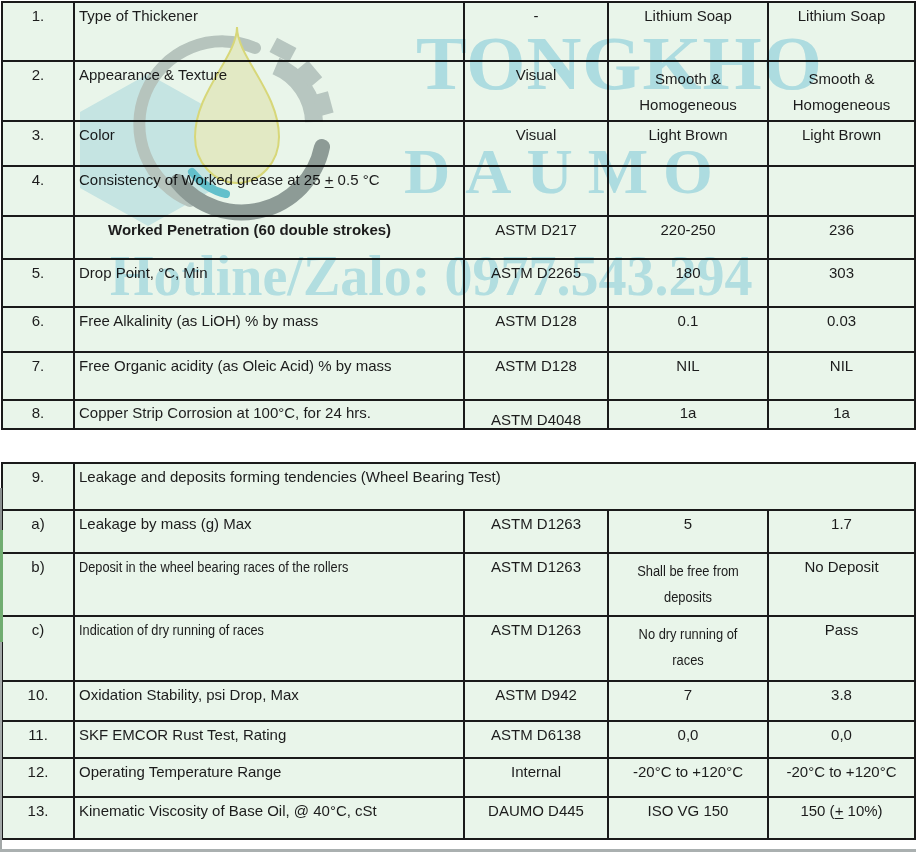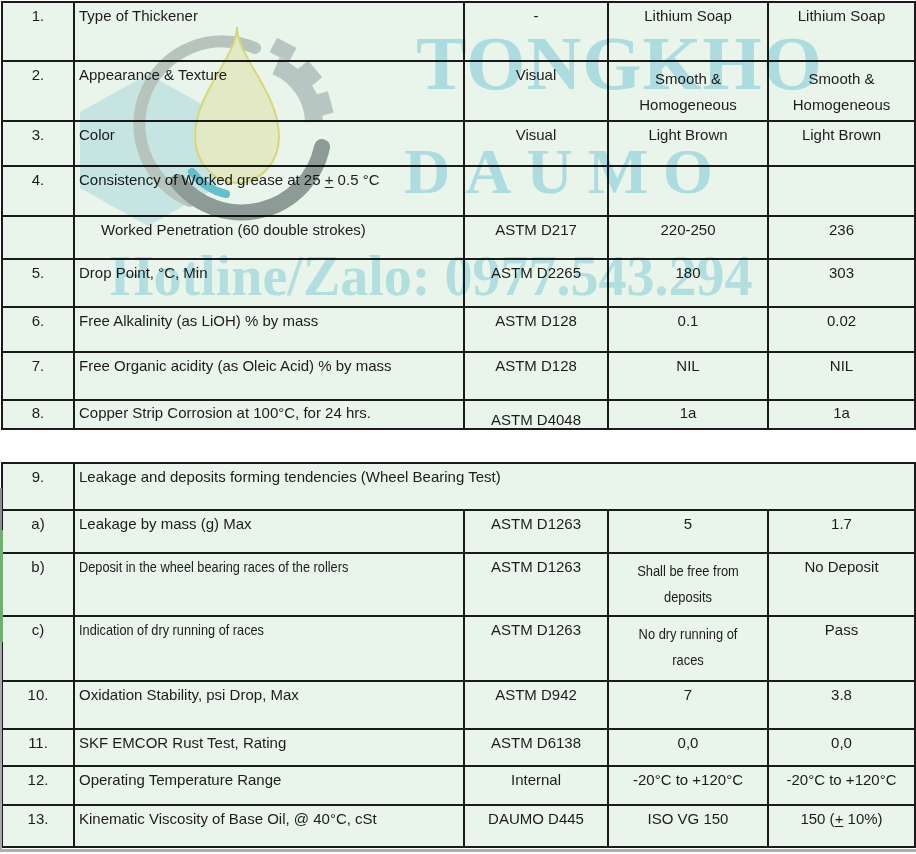--- a/index.html
+++ b/index.html
@@ -21,21 +21,21 @@
     border:2px solid #1a1a1a;
     background:#e9f5ea;
     vertical-align:top;
     padding:4px 4px 0 4px;
     font-size:15px; color:#1c1c1c;
     overflow:hidden;
   }
   table.spec th { font-weight:bold; text-align:center; font-size:15.5px; padding-top:5px; }
   td.sno  { text-align:center; }
   td.char { text-align:left; padding-left:8px; }
-  td.char.indent { padding-left:26px; }
+  td.char.indent { padding-left:33px;font-weight:bold; }
   td.ctr  { text-align:center; }
 
   .line { display:block; line-height:26px; }
   .cond { display:inline-block; transform:scaleX(0.85); transform-origin:0 50%; white-space:nowrap; }
   .cond-c { display:block; transform:scaleX(0.92); transform-origin:50% 50%; white-space:nowrap; font-size:14px; line-height:26px; }
   .plus-u { text-decoration:underline; text-underline-offset:2px; }
 
   
   .wm {
     position:absolute; inset:0; z-index:5;
@@ -122,21 +122,21 @@
     <td class="char">Drop Point, °C, Min</td>
     <td class="ctr">ASTM D2265</td>
     <td class="ctr">180</td>
     <td class="ctr">303</td>
   </tr>
   <tr style="height:45px">
     <td class="sno">6.</td>
     <td class="char">Free Alkalinity (as LiOH) % by mass</td>
     <td class="ctr">ASTM D128</td>
     <td class="ctr">0.1</td>
-    <td class="ctr">0.02</td>
+    <td class="ctr">0.03</td>
   </tr>
   <tr style="height:48px">
     <td class="sno">7.</td>
     <td class="char">Free Organic acidity (as Oleic Acid) % by mass</td>
     <td class="ctr">ASTM D128</td>
     <td class="ctr">NIL</td>
     <td class="ctr">NIL</td>
   </tr>
   <tr style="height:29px">
     <td class="sno" style="padding-top:3px">8.</td>
@@ -181,21 +181,21 @@
   <tr style="height:65px">
     <td class="sno">c)</td>
     <td class="char"><span class="cond">Indication of dry running of races</span></td>
     <td class="ctr">ASTM D1263</td>
     <td class="ctr">
       <span class="cond-c">No dry running of</span>
       <span class="cond-c">races</span>
     </td>
     <td class="ctr">Pass</td>
   </tr>
-  <tr style="height:48px">
+  <tr style="height:40px">
     <td class="sno">10.</td>
     <td class="char">Oxidation Stability, psi Drop, Max</td>
     <td class="ctr">ASTM D942</td>
     <td class="ctr">7</td>
     <td class="ctr">3.8</td>
   </tr>
   <tr style="height:37px">
     <td class="sno">11.</td>
     <td class="char">SKF EMCOR Rust Test, Rating</td>
     <td class="ctr">ASTM D6138</td>

